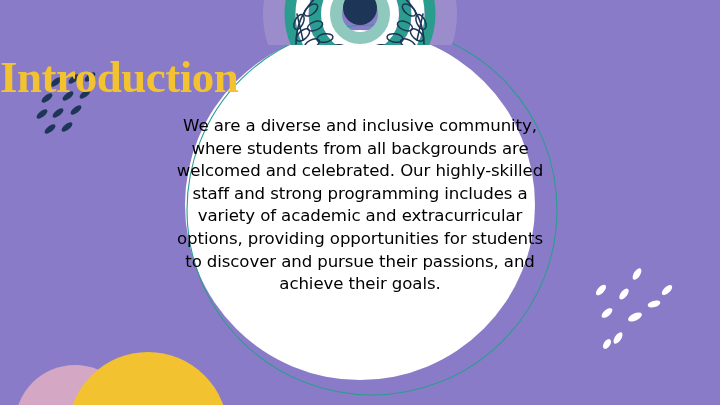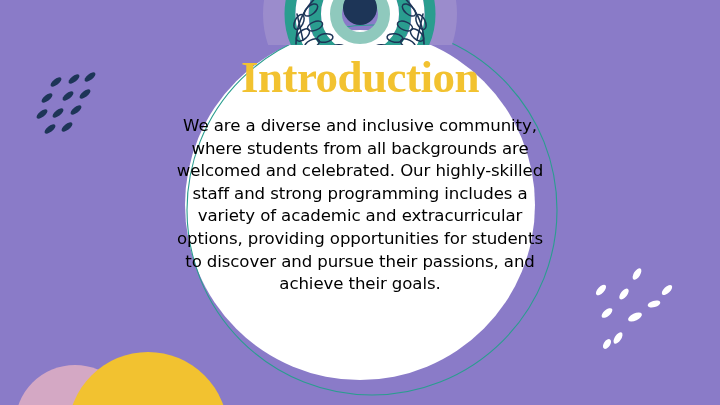--- a/index.html
+++ b/index.html
@@ -10,21 +10,21 @@
   }
   #slide{
     position:absolute;inset:0;width:720px;height:405px;overflow:hidden;
     background:#8a7bc8;
   }
   #bgsvg{position:absolute;left:0;top:0;width:720px;height:405px;}
 
   
   #title{
     position:absolute;left:0;top:55px;width:720px;
-    text-align:center;
+    text-align:left;
     font-family:"Liberation Serif", serif;
     font-weight:700;
     font-size:45px;
     line-height:1;
     color:#f2c230;
     letter-spacing:-0.5px;
     z-index:6;
   }
   #body-text{
     position:absolute;left:173px;top:115px;width:374px;

